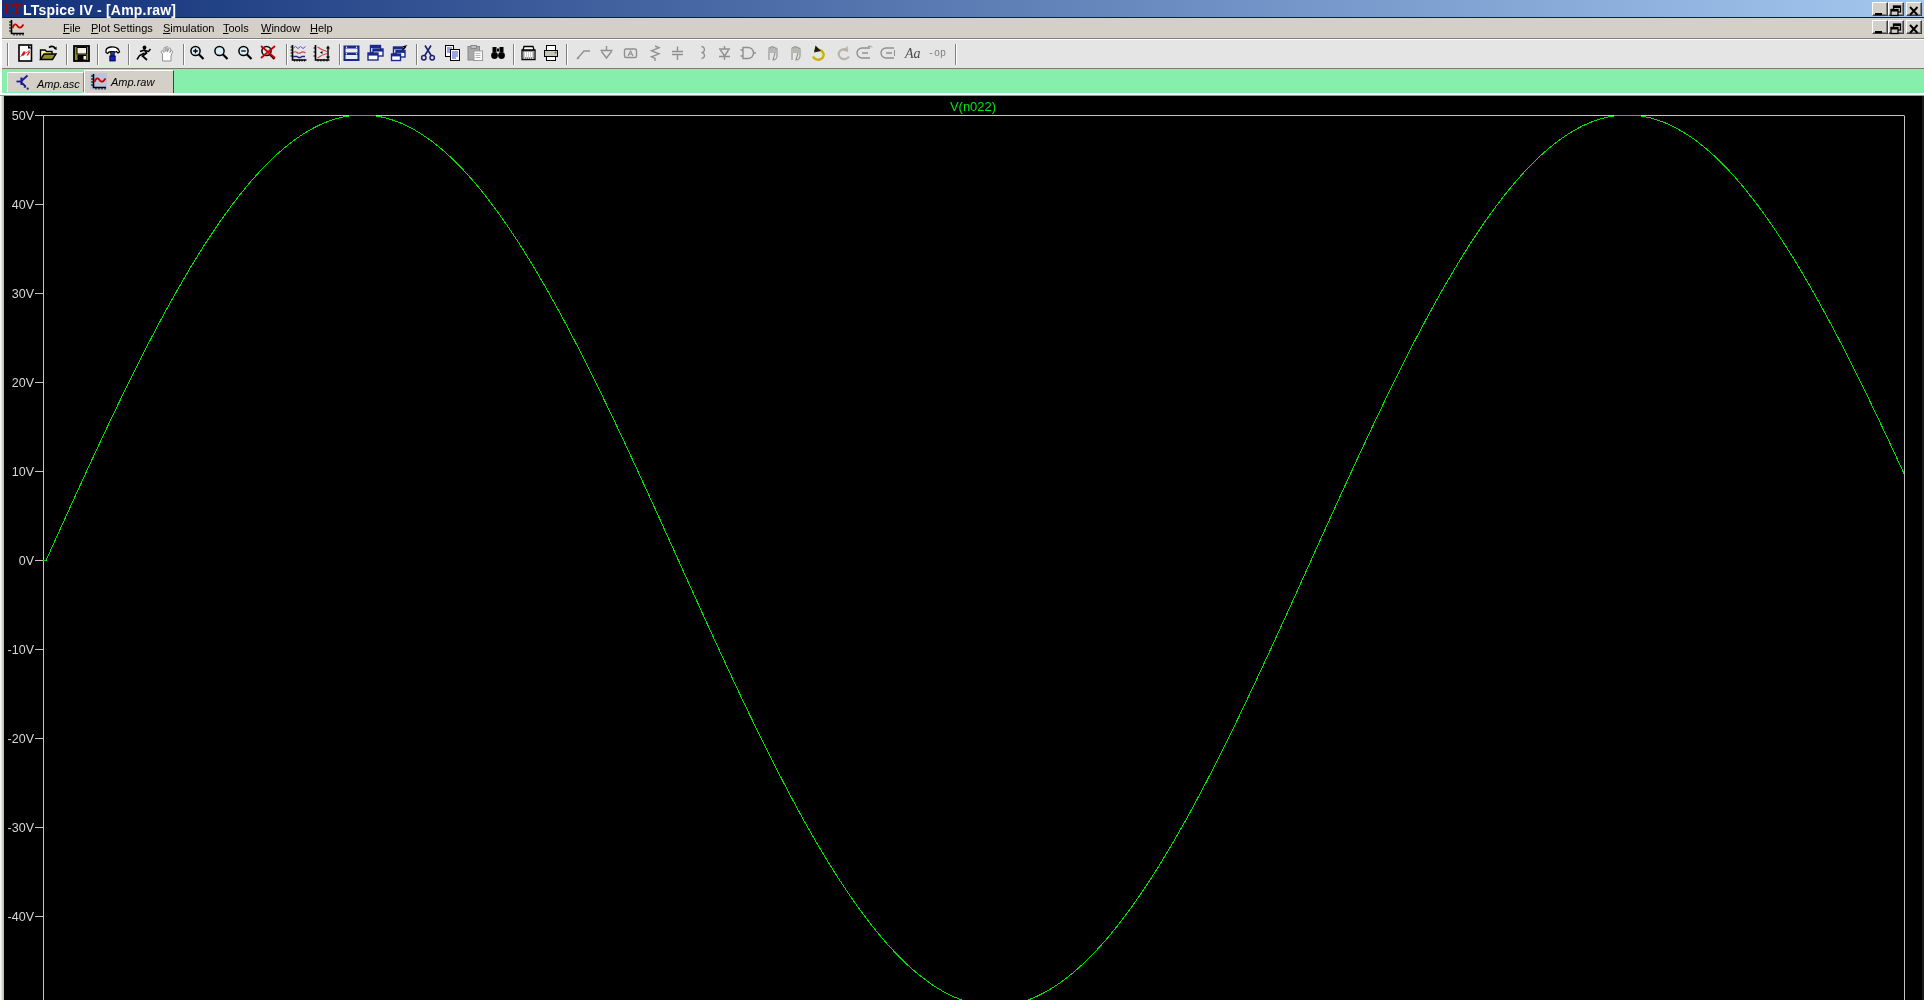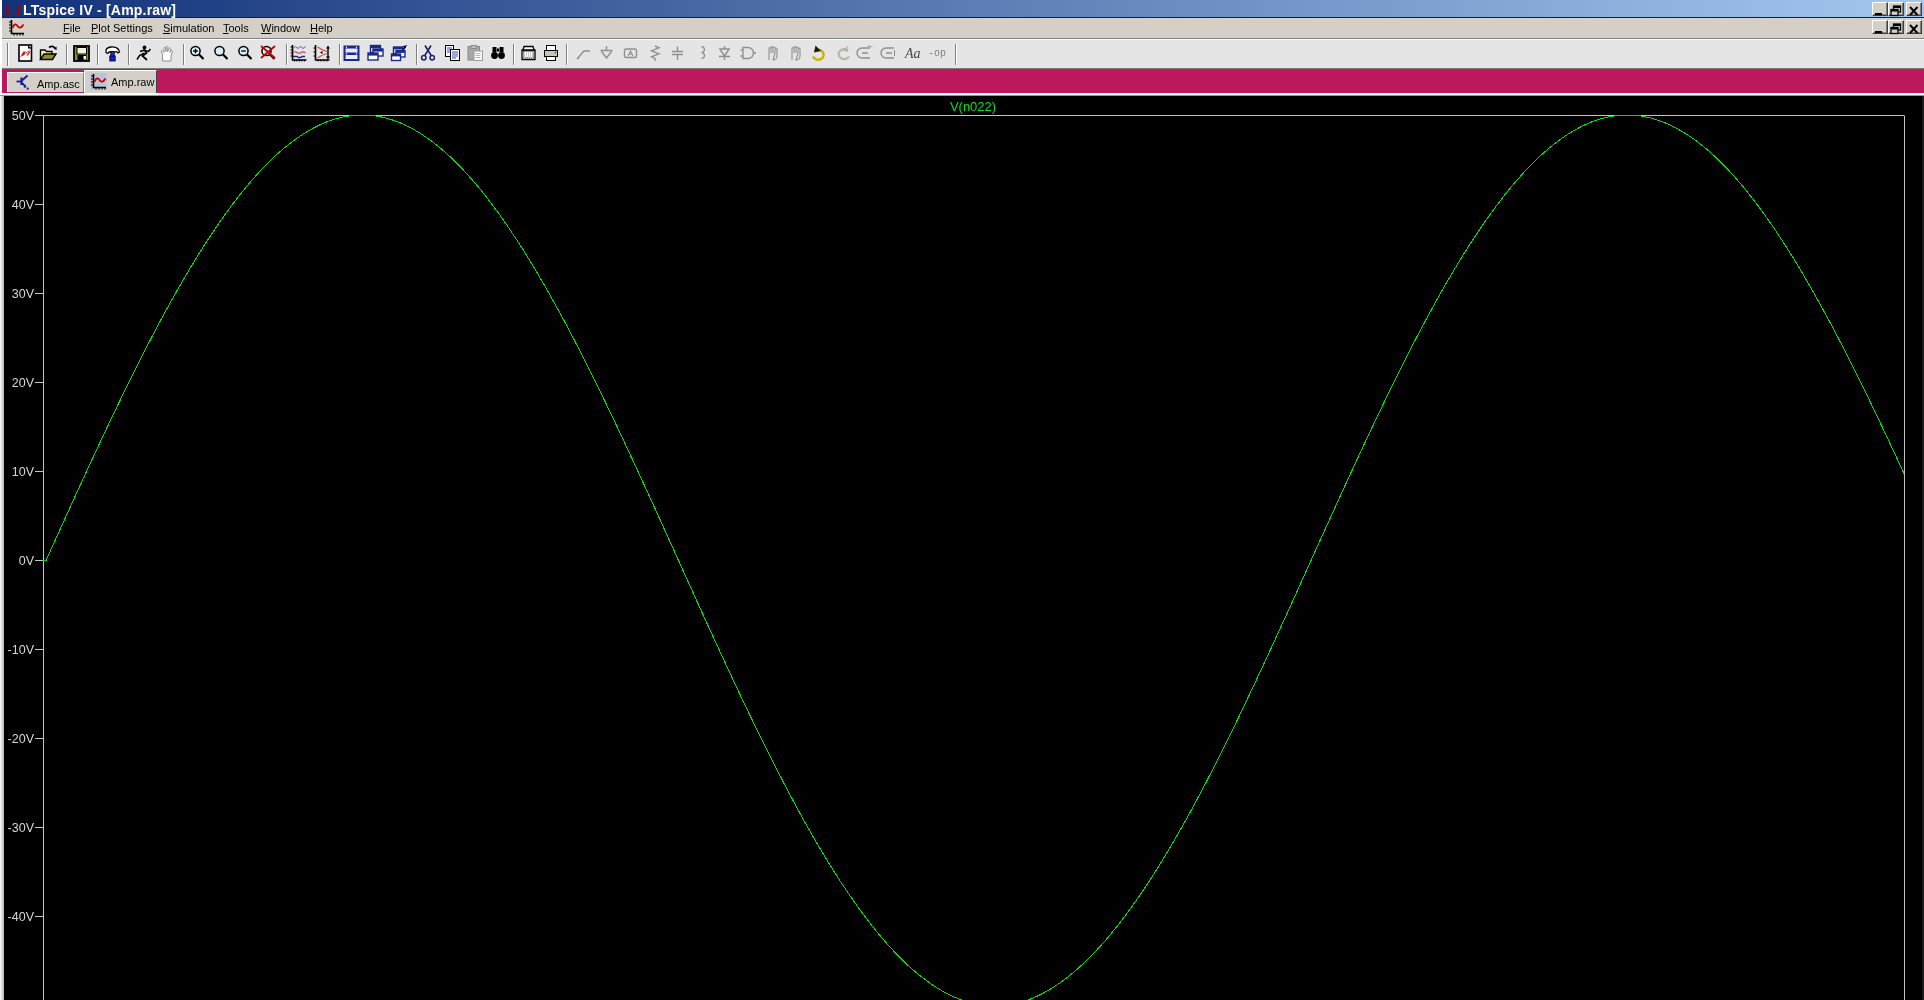--- a/index.html
+++ b/index.html
@@ -1,33 +1,33 @@
 <!DOCTYPE html>
 <html><head>
 <meta charset="utf-8">
 <style>
 html,body{margin:0;padding:0;width:1924px;height:1000px;overflow:hidden;background:#000;}
 *{box-sizing:border-box;}
 body{font-family:"Liberation Sans",sans-serif;}
 #titlebar{position:absolute;left:0;top:0;width:1924px;height:18px;
  background:linear-gradient(to right,#123179,#a4c7ef);border-bottom:1px solid #0a1f56;}
 #titletext{position:absolute;left:23px;top:2px;color:#fff;font-size:14px;font-weight:bold;letter-spacing:0.2px;}
-#ltlogo{position:absolute;left:4px;top:2px;width:17px;height:13px;color:#a40000;font-size:16px;font-weight:bold;font-style:italic;font-family:"Liberation Serif",serif;}
+#ltlogo{position:absolute;left:4px;top:2px;width:17px;height:13px;color:#a40000;font-size:14px;font-weight:bold;font-family:"Liberation Serif",serif;}
 #menubar{position:absolute;left:0;top:18px;width:1924px;height:20px;background:#d4d0c8;}
 .mitem{position:absolute;top:4px;color:#000;font-size:11px;}
 #menubar-sep{position:absolute;left:0;top:38px;width:1924px;height:2px;background:#808080;border-bottom:1px solid #fff;}
 #toolbar{position:absolute;left:0;top:40px;width:1924px;height:28px;background:#e5e5e5;}
-#tabbar{position:absolute;left:0;top:68px;width:1924px;height:28px;background:#be185d;border-top:1px solid #7e7a74;}
+#tabbar{position:absolute;left:0;top:68px;width:1924px;height:28px;background:#86efac;border-top:1px solid #7e7a74;font-style:italic;}
 .wbtn{position:absolute;width:16px;height:14px;background:#d4d0c8;
  border-top:1px solid #fff;border-left:1px solid #fff;border-right:1px solid #404040;border-bottom:1px solid #404040;
  box-shadow:inset -1px -1px 0 #808080;}
 #client{position:absolute;left:0;top:96px;width:1924px;height:904px;background:#000;}
 #leftedge{position:absolute;left:0;top:96px;width:4px;height:904px;background:linear-gradient(to right,#ffffff,#b8b4ac);}
 .tab{position:absolute;background:#d4d0c8;}
-#tab2{left:84px;top:1px;width:73px;height:23px;border-top:1px solid #ffffff;border-left:1px solid #ffffff;border-right:1px solid #404040;z-index:3;}
+#tab2{left:84px;top:1px;width:90px;height:23px;border-top:1px solid #ffffff;border-left:1px solid #ffffff;border-right:1px solid #404040;z-index:3;}
 #tab1{left:7px;top:3px;width:77px;height:20px;border-top:1px solid #ffffff;border-left:1px solid #ffffff;border-right:1px solid #808080;z-index:2;}
 #tabline{position:absolute;left:0;top:24px;width:1924px;height:2px;background:#ffffff;z-index:1;}
 #tabdark{position:absolute;left:0;top:26px;width:1924px;height:1px;background:#9a968e;z-index:1;}
 .tabtxt{position:absolute;top:5px;font-size:11px;color:#000;}
 #rightedge{position:absolute;left:1922px;top:96px;width:2px;height:904px;background:#1c1c1c;}
 </style>
 </head>
 <body>
 <div id="titlebar">
  <div id="ltlogo">LT</div>

